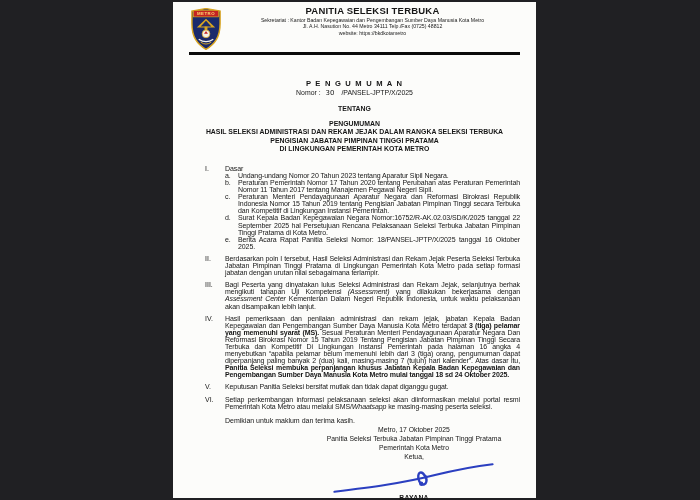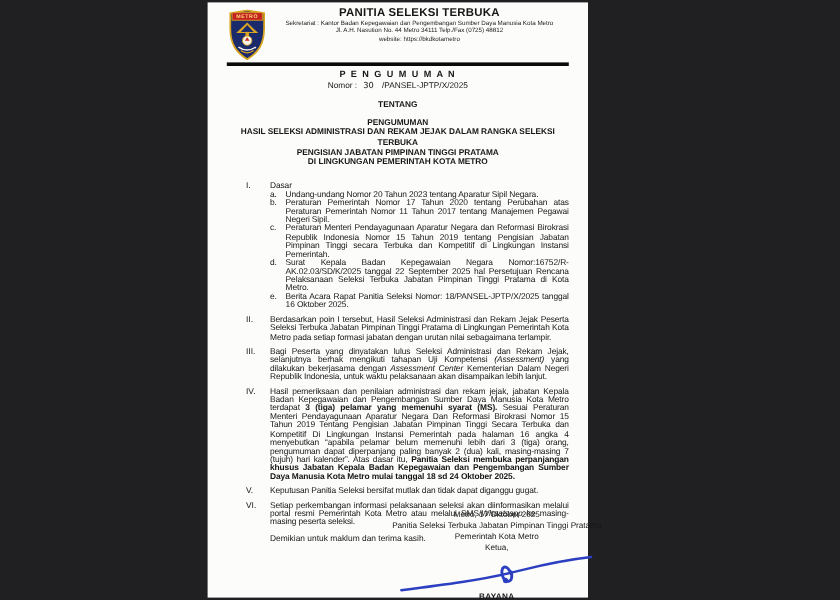--- a/index.html
+++ b/index.html
@@ -7,37 +7,37 @@
     width: 700px; height: 500px;
     background: #202023;
     overflow: hidden;
     position: relative;
     font-family: "Liberation Sans", sans-serif;
     -webkit-font-smoothing: antialiased;
   }
   .paper {
     position: absolute;
     left: 173px; top: 2px;
-    width: 317px; height: 496px;
+    width: 363px; height: 496px;
     background: #fcfcfa;
     color: #161616;
   }
   .doc { padding: 4px 16px 0 16px; }
 
   
   .letterhead { display: flex; align-items: flex-start; }
   .logo-wrap { width: 36px; flex: 0 0 36px; padding-top: 2px; }
   .head-text { flex: 1; text-align: center; line-height: 1.12; }
   .org1 { font-size: 9.5px; font-weight: bold; letter-spacing: 0.2px; }
   .org2 { font-size: 9px;  font-weight: bold; letter-spacing: 0.1px; }
   .head-small { font-size: 5.2px; color: #222; line-height: 1.25; }
   .head-rule { height: 2.6px; background: #0a0a0a; margin-top: 2px; }
 
   
-  .title-block { text-align: center; margin-top: 2px; line-height: 1.2; }
+  .title-block { text-align: center; margin-top: 24px; line-height: 1.2; }
   .peng { font-size: 7.6px; font-weight: bold; letter-spacing: 1.2px; }
   .nomor { font-size: 6.9px; margin-top: 1px; }
   .nomor .hand { display: inline-block; margin: 0 7px 0 5px; font-family: "DejaVu Sans", sans-serif; }
   .tentang { font-size: 6.9px; font-weight: bold; margin-top: 8px; }
   .subject { margin-top: 7px; font-weight: bold; font-size: 6.9px; line-height: 1.18; }
   .subject div { display: block; }
 
   
   .sections { margin-top: 12px; padding-left: 16px; display: grid; grid-template-columns: 20px 1fr; row-gap: 5px; }
   .sec-num { font-size: 7px; line-height: 7.1px; }

